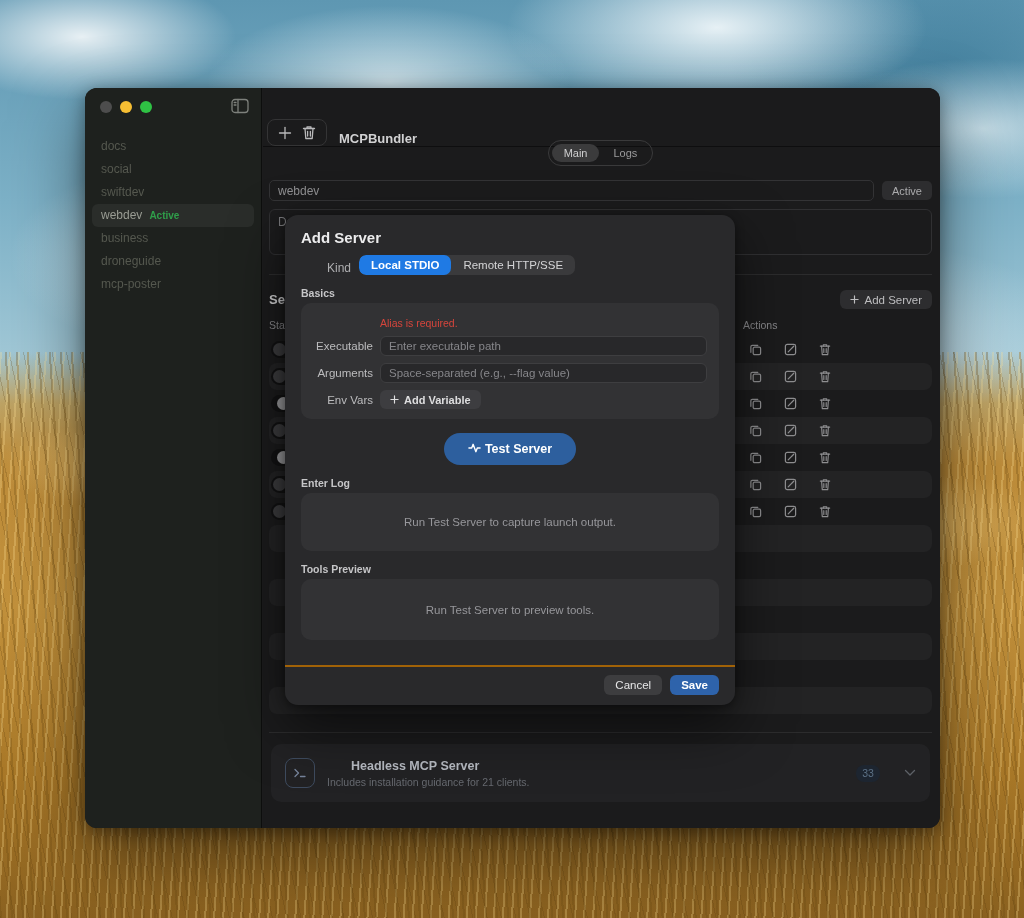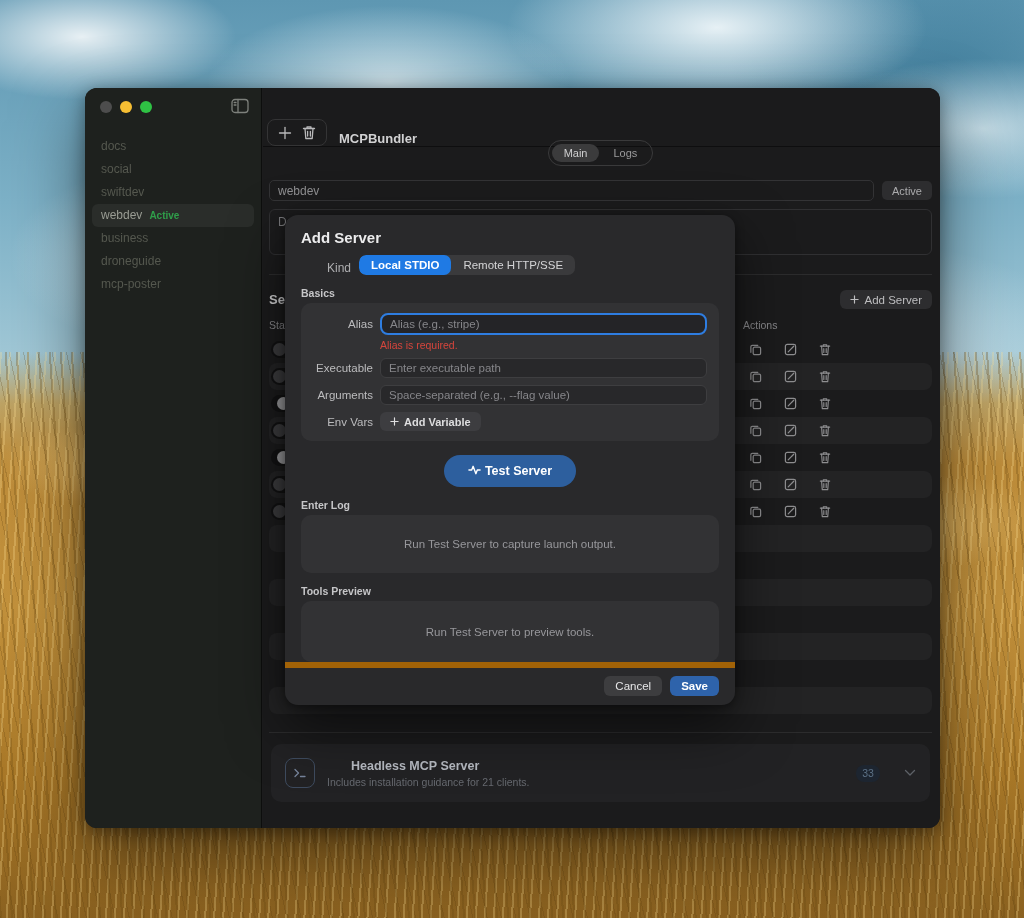--- a/index.html
+++ b/index.html
@@ -122,21 +122,21 @@
   .tinput.focus { height:22px; border:2px solid #2e7de1; border-radius:8px; background:#242427; }
   .ferror { margin:4px 0 0 71px; font-size:10.5px; color:#d6453c; }
   .frow + .frow, .ferror + .frow { margin-top:7px; }
   .addvar-btn { height:19px; padding:0 10px; background:#3d3d40; border-radius:6px; color:#dededf; font-size:11px;
     font-weight:600; display:flex; align-items:center; gap:5px; }
   .test-btn { margin:14px auto 0; width:132px; height:32px; border-radius:16px; background:#2d5f9e; color:#fff;
     font-size:12.5px; font-weight:700; display:flex; align-items:center; justify-content:center; gap:4px; flex:none; }
   .log-box { margin-top:4px; background:#323234; border-radius:10px; height:58px; display:flex; align-items:center;
     justify-content:center; color:#97979b; font-size:11.5px; flex:none; }
   .log-box.tall { height:61px; }
-  .modal-footer { margin-top:auto; border-top:6px solid #a16207; margin-left:-16px; margin-right:-16px;
+  .modal-footer { margin-top:auto; border-top:2px solid #a16207; margin-left:-16px; margin-right:-16px;
     padding:8px 16px 10px; display:flex; justify-content:flex-end; gap:8px; }
   .btn { height:20px; padding:0 11px; border-radius:6px; font-size:11.5px; display:flex; align-items:center; }
   .btn.cancel { background:#3d3d3f; color:#e6e6e7; }
   .btn.save { background:#2e63ab; color:#fff; font-weight:600; }
 
   svg { stroke:currentColor; fill:none; stroke-width:1.3; stroke-linecap:round; stroke-linejoin:round; }
 </style>
 </head>
 <body>
 
@@ -494,24 +494,20 @@
     <div class="kind-row">
       <span class="kind-label">Kind</span>
       <span class="kind-seg">
         <span class="kind-opt sel">Local STDIO</span>
         <span class="kind-opt">Remote HTTP/SSE</span>
       </span>
     </div>
 
     <div class="group-label">Basics</div>
     <div class="basics-box">
-      <div class="frow">
-        <span class="flabel">Alias</span>
-        <input class="tinput focus" placeholder="Alias (e.g., stripe)" style="">
-      </div>
       <div class="ferror">Alias is required.</div>
       <div class="frow">
         <span class="flabel">Executable</span>
         <input class="tinput" placeholder="Enter executable path" style="">
       </div>
       <div class="frow">
         <span class="flabel">Arguments</span>
         <input class="tinput" placeholder="Space-separated (e.g., --flag value)" style="">
       </div>
       <div class="frow">

